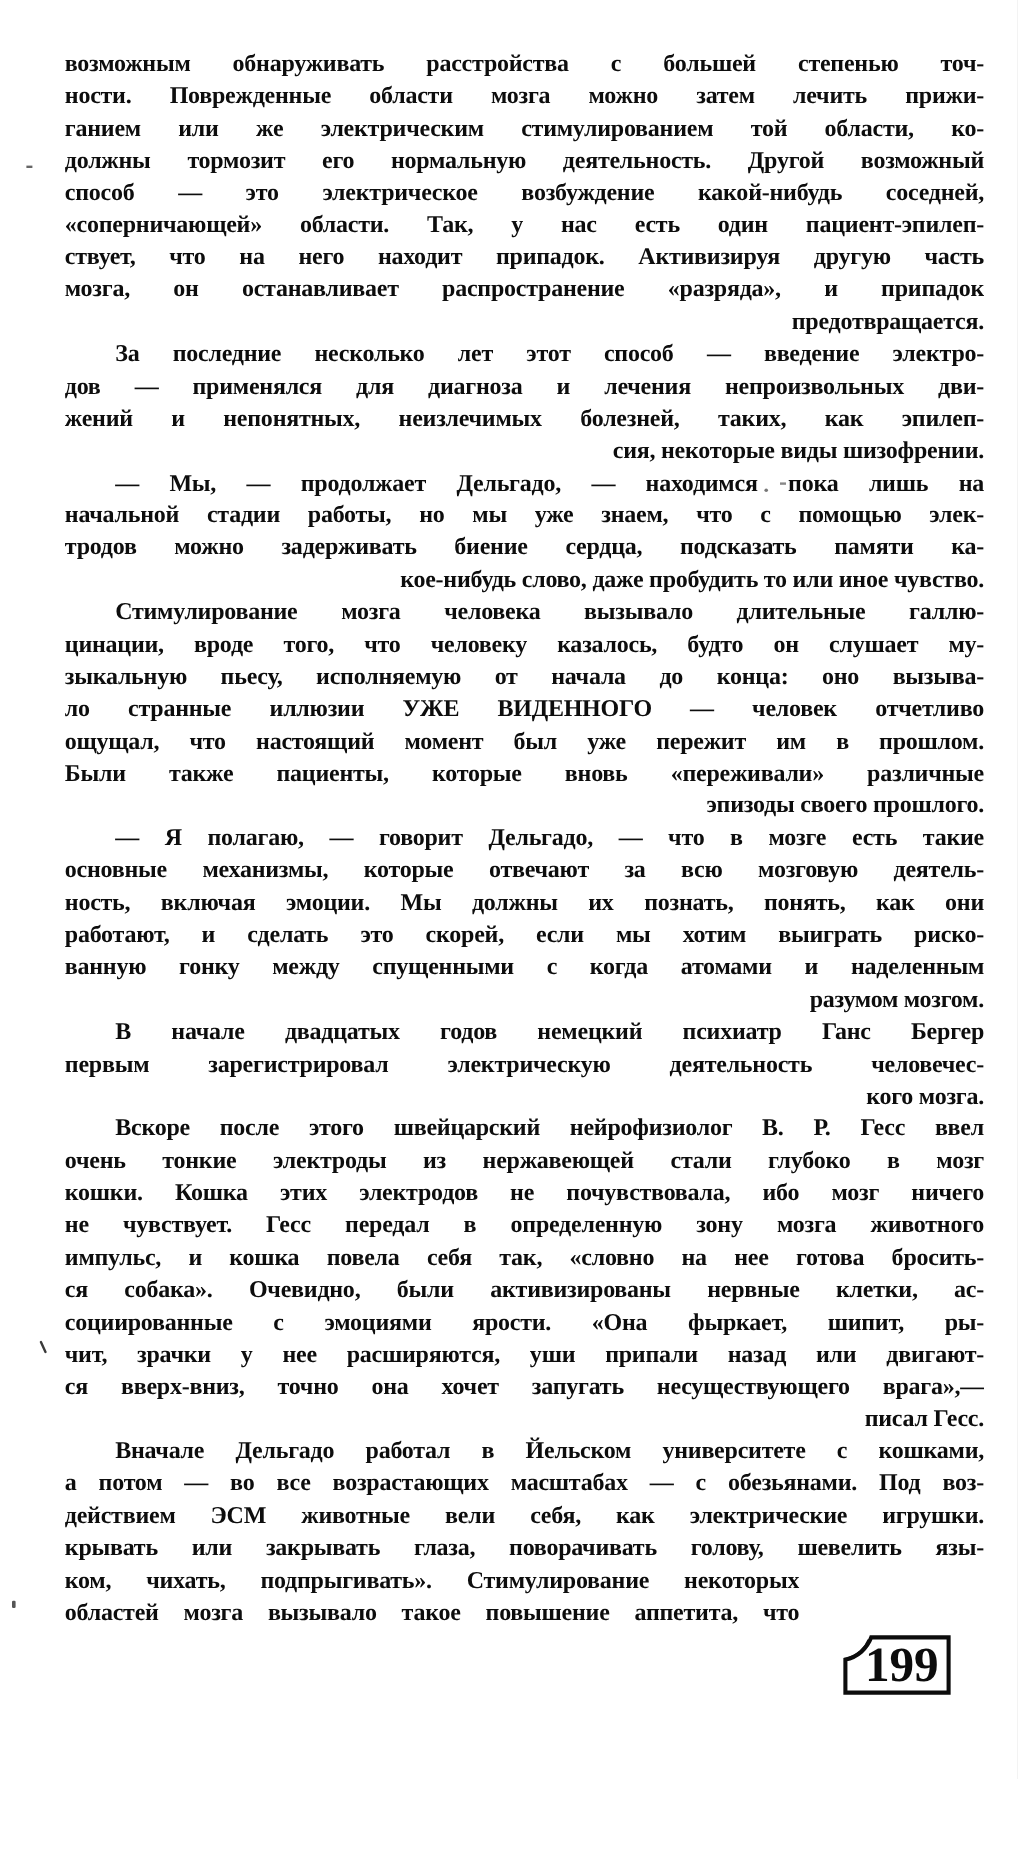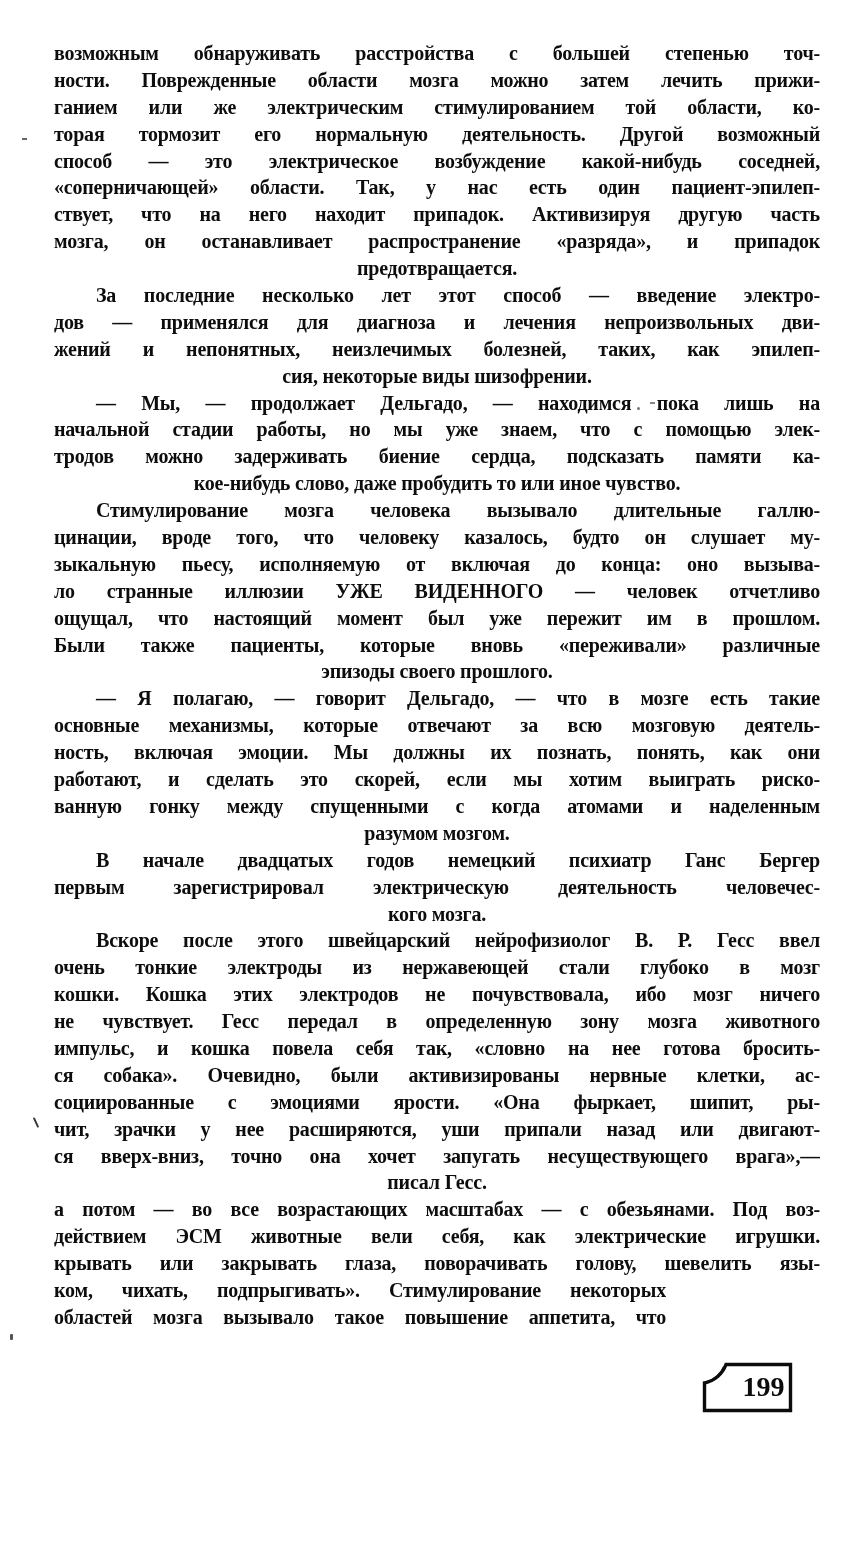--- a/index.html
+++ b/index.html
@@ -33,41 +33,41 @@
     line-height: 26.9px;
     white-space: normal;
   }
   
   .line::after {
     content: "";
     display: inline-block;
     width: 100%;
     height: 0;
   }
-  .line.end { text-align: center; }
+  .line.end { text-align: right; }
   .line.end::after { content: none; }
   .line.indent { text-indent: 42px; }
   .line.narrow { width: 612px; }
 
   .page-num-box {
     position: absolute;
     left: 702px;
     top: 1362px;
     width: 91px;
     height: 51px;
   }
   .page-num-box svg { position: absolute; left: 0; top: 0; }
   .page-num {
     position: absolute;
-    left: 24px;
+    left: 12px;
     top: 1px;
     width: 75px;
     height: 48px;
     text-align: center;
-    font-size: 28px;
+    font-size: 41px;
     font-weight: bold;
     line-height: 48px;
     font-family: "Liberation Serif", "DejaVu Serif", serif;
     color: #0c0c0c;
   }
 
   
   .speck { position: absolute; background: #4a4a4a; }
   .speck-1 { left: 22px;  top: 138px;  width: 5px;  height: 2px; background:#666; }
   .speck-2 { left: 35px;  top: 1117px; width: 2px;  height: 11px; transform: rotate(-25deg); background:#3a3a3a; border-radius:1px; }
@@ -78,21 +78,21 @@
 </head>
 <body>
 
 <div class="page">
 
   <div class="text-block">
       <div class="para">
         <div class="line">возможным обнаруживать расстройства с большей степенью точ-</div>
         <div class="line">ности. Поврежденные области мозга можно затем лечить прижи-</div>
         <div class="line">ганием или же электрическим стимулированием той области, ко-</div>
-        <div class="line">торая тормозит его нормальную деятельность. Другой возможный</div>
+        <div class="line">должны тормозит его нормальную деятельность. Другой возможный</div>
         <div class="line">способ — это электрическое возбуждение какой-нибудь соседней,</div>
         <div class="line">«соперничающей» области. Так, у нас есть один пациент-эпилеп-</div>
         <div class="line">ствует, что на него находит припадок. Активизируя другую часть</div>
         <div class="line">мозга, он останавливает распространение «разряда», и припадок</div>
         <div class="line end">предотвращается.</div>
       </div>
       <div class="para">
         <div class="line indent">За последние несколько лет этот способ — введение электро-</div>
         <div class="line">дов — применялся для диагноза и лечения непроизвольных дви-</div>
         <div class="line">жений и непонятных, неизлечимых болезней, таких, как эпилеп-</div>
@@ -100,21 +100,21 @@
       </div>
       <div class="para">
         <div class="line indent">— Мы, — продолжает Дельгадо, — находимся пока лишь на</div>
         <div class="line">начальной стадии работы, но мы уже знаем, что с помощью элек-</div>
         <div class="line">тродов можно задерживать биение сердца, подсказать памяти ка-</div>
         <div class="line end">кое-нибудь слово, даже пробудить то или иное чувство.</div>
       </div>
       <div class="para">
         <div class="line indent">Стимулирование мозга человека вызывало длительные галлю-</div>
         <div class="line">цинации, вроде того, что человеку казалось, будто он слушает му-</div>
-        <div class="line">зыкальную пьесу, исполняемую от включая до конца: оно вызыва-</div>
+        <div class="line">зыкальную пьесу, исполняемую от начала до конца: оно вызыва-</div>
         <div class="line">ло странные иллюзии УЖЕ ВИДЕННОГО — человек отчетливо</div>
         <div class="line">ощущал, что настоящий момент был уже пережит им в прошлом.</div>
         <div class="line">Были также пациенты, которые вновь «переживали» различные</div>
         <div class="line end">эпизоды своего прошлого.</div>
       </div>
       <div class="para">
         <div class="line indent">— Я полагаю, — говорит Дельгадо, — что в мозге есть такие</div>
         <div class="line">основные механизмы, которые отвечают за всю мозговую деятель-</div>
         <div class="line">ность, включая эмоции. Мы должны их познать, понять, как они</div>
         <div class="line">работают, и сделать это скорей, если мы хотим выиграть риско-</div>
@@ -132,20 +132,21 @@
         <div class="line">кошки. Кошка этих электродов не почувствовала, ибо мозг ничего</div>
         <div class="line">не чувствует. Гесс передал в определенную зону мозга животного</div>
         <div class="line">импульс, и кошка повела себя так, «словно на нее готова бросить-</div>
         <div class="line">ся собака». Очевидно, были активизированы нервные клетки, ас-</div>
         <div class="line">социированные с эмоциями ярости. «Она фыркает, шипит, ры-</div>
         <div class="line">чит, зрачки у нее расширяются, уши припали назад или двигают-</div>
         <div class="line">ся вверх-вниз, точно она хочет запугать несуществующего врага»,—</div>
         <div class="line end">писал Гесс.</div>
       </div>
       <div class="para">
+        <div class="line indent">Вначале Дельгадо работал в Йельском университете с кошками,</div>
         <div class="line">а потом — во все возрастающих масштабах — с обезьянами. Под воз-</div>
         <div class="line">действием ЭСМ животные вели себя, как электрические игрушки.</div>
         <div class="line">крывать или закрывать глаза, поворачивать голову, шевелить язы-</div>
         <div class="line narrow">ком, чихать, подпрыгивать». Стимулирование некоторых</div>
         <div class="line narrow">областей мозга вызывало такое повышение аппетита, что</div>
       </div>
     </div>
 
   <div class="page-num-box">
     <svg width="91" height="51" viewBox="0 0 91 51">

